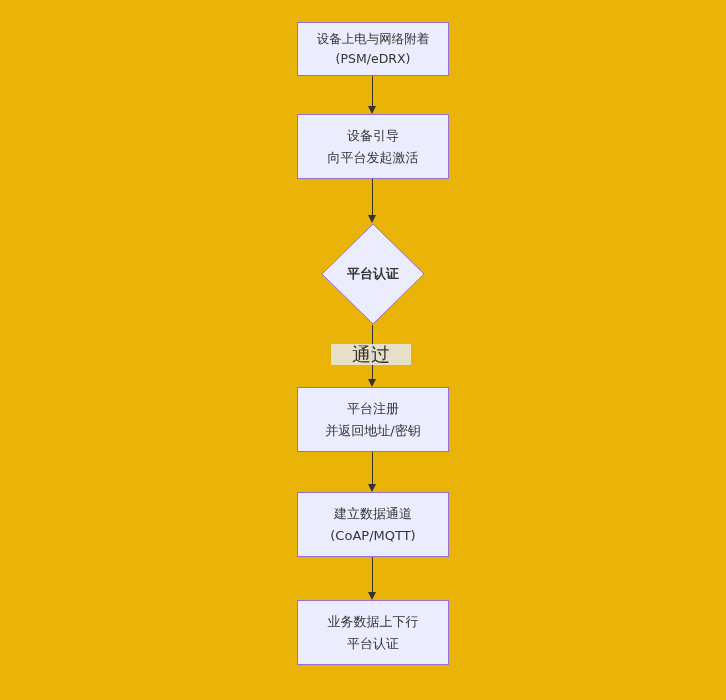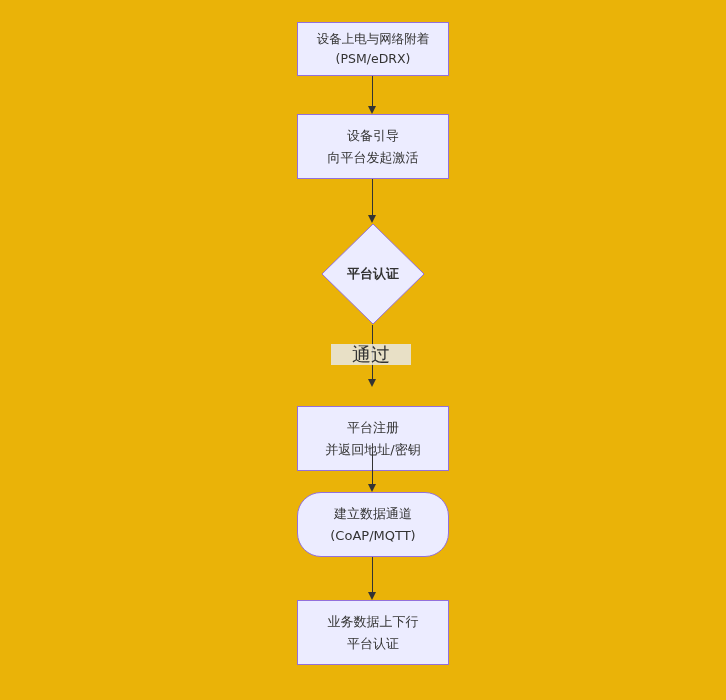--- a/index.html
+++ b/index.html
@@ -22,22 +22,22 @@
     flex-direction: column;
     align-items: center;
     justify-content: center;
     text-align: center;
     color: #333333;
     font-size: 13px;
     line-height: 22px;
   }
   #n1 { top: 22px;  height: 54px; font-size: 12.5px; line-height: 20px; }
   #n2 { top: 114px; height: 65px; }
-  #n3 { top: 406px; height: 65px; }
-  #n4 { top: 492px; height: 65px; border-radius: 24px; }
+  #n3 { top: 387px; height: 65px; }
+  #n4 { top: 492px; height: 65px; }
   #n5 { top: 600px; height: 65px; }
 
   .diamond {
     position: absolute;
     left: 321px;
     top: 223px;
     width: 104px;
     height: 102px;
   }
   .diamond svg { position: absolute; left: 0; top: 0; }

